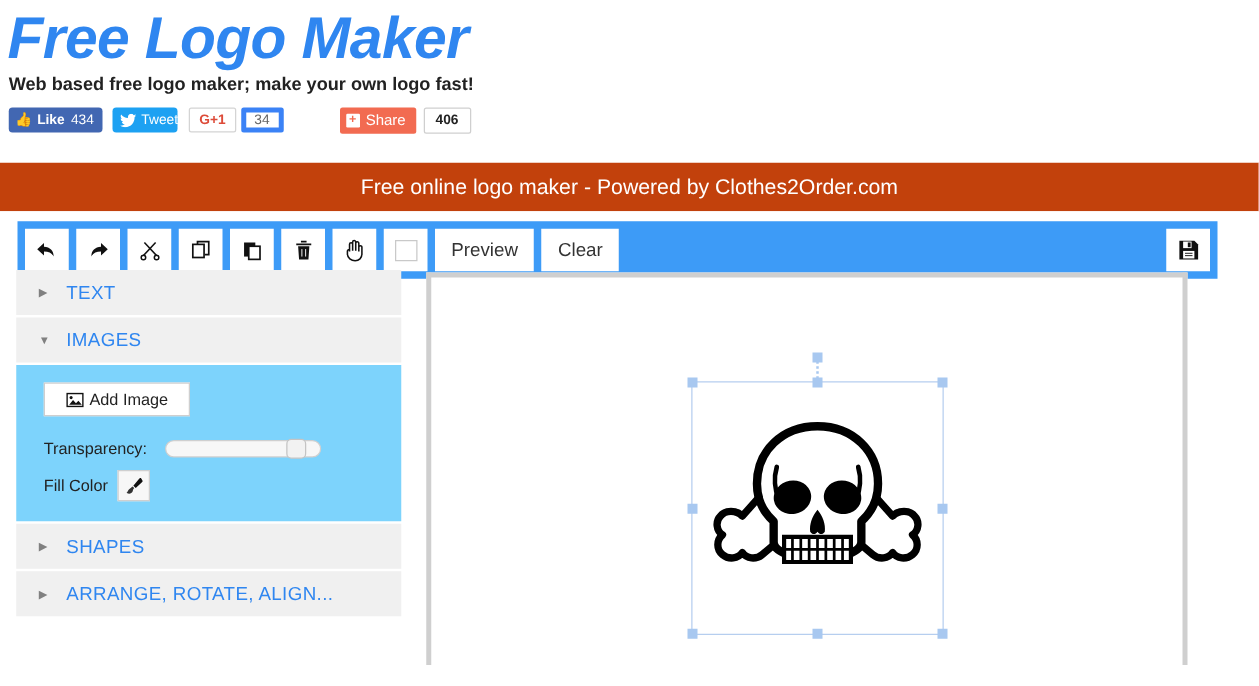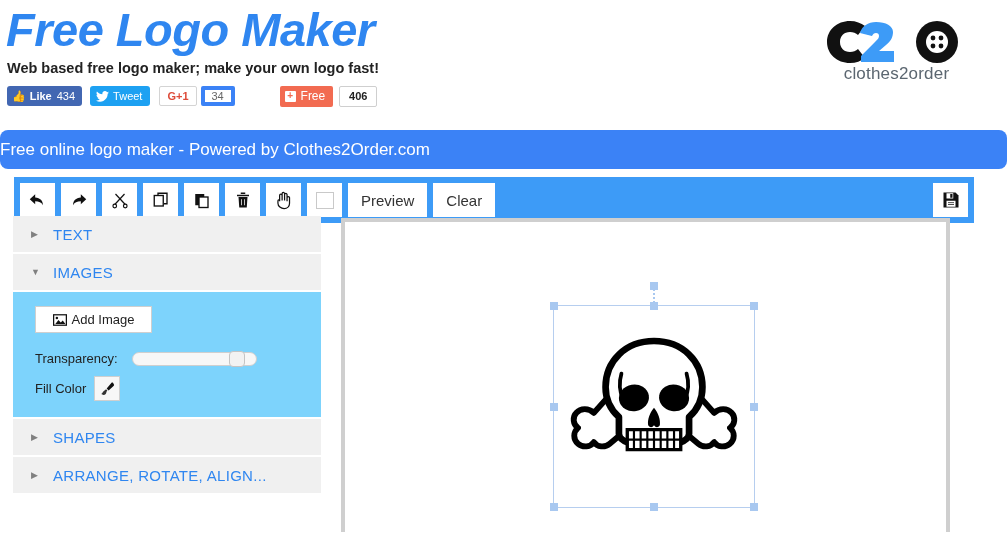--- a/index.html
+++ b/index.html
@@ -58,21 +58,21 @@
     margin-right: 8px;
   }
   .fb-like .thumb { font-size: 11px; margin-right: 4px; line-height: 1; }
   .fb-like .cnt { font-weight: normal; margin-left: 5px; font-size: 11px; }
 
   .tw-tweet {
     display: flex; align-items: center;
     height: 20px;
     background: #1da1f2;
     border-radius: 3px;
-    padding: 0 8px 0 6px;
+    padding: 0 0 0 6px;
     color: #ffffff;
     font-size: 11px;
     margin-right: 9px;
   }
   .tw-tweet .bird { margin-right: 4px; display: flex; }
 
   .gplus {
     display: flex; align-items: center;
     height: 20px;
     border: 1px solid #d4d4d4;
@@ -143,27 +143,26 @@
     text-align: center;
     font-size: 17px;
     color: #5b6670;
     letter-spacing: 0.2px;
   }
 
   
   .banner {
     width: 1007px;
     height: 39px;
-    background: #3b82f6;
+    background: #c2410c;
     color: #ffffff;
     display: flex;
     align-items: center;
-    justify-content: flex-start;
+    justify-content: center;
     font-size: 17px;
-    border-radius: 8px;
   }
 
   
   .toolbar-wrap {
     position: relative;
     width: 1007px;
     height: 47px;
     background: #ffffff;
   }
   .toolbar {
@@ -361,38 +360,25 @@
       <span>Tweet</span>
     </div>
 
     <div class="gplus">
       <span>G+1</span>
     </div>
     <div class="gplus-count">34</div>
 
     <div class="share-btn">
       <span class="plusbox">+</span>
-      <span>Free</span>
+      <span>Share</span>
     </div>
     <div class="share-count">406</div>
   </div>
 
-  <div class="c2o-logo">
-    <svg width="145" height="50" viewBox="0 0 145 50">
-      <path fill="#111111" d="M26 3C13 3 3 12 3 24s10 21 23 21c6 0 11-2 15-5l-7-9c-2 2-5 3-8 3-6 0-10-4-10-10s4-10 10-10c3 0 6 1 8 3l7-9c-4-3-9-5-15-5z"></path>
-      <path fill="#3d9bf7" d="M52 4c-8 0-14 4-16 11l12 3c1-2 2-3 4-3 2 0 3 1 3 3 0 2-1 3-4 6L37 38v6h33V33H55l7-6c5-4 7-8 7-13C69 8 62 4 52 4z"></path>
-      <circle fill="#111111" cx="113" cy="24" r="21"></circle>
-      <circle fill="#ffffff" cx="113" cy="24" r="11"></circle>
-      <circle fill="#111111" cx="109" cy="20" r="2.4"></circle>
-      <circle fill="#111111" cx="117" cy="20" r="2.4"></circle>
-      <circle fill="#111111" cx="109" cy="28" r="2.4"></circle>
-      <circle fill="#111111" cx="117" cy="28" r="2.4"></circle>
-    </svg>
-    <div class="c2o-word">clothes2order</div>
-  </div>
 </div>
 
 <div class="banner">
   <span>Free online logo maker - Powered by Clothes2Order.com</span>
 </div>
 
 <div class="toolbar-wrap">
   <div class="toolbar">
 
     <button class="tb-btn">

